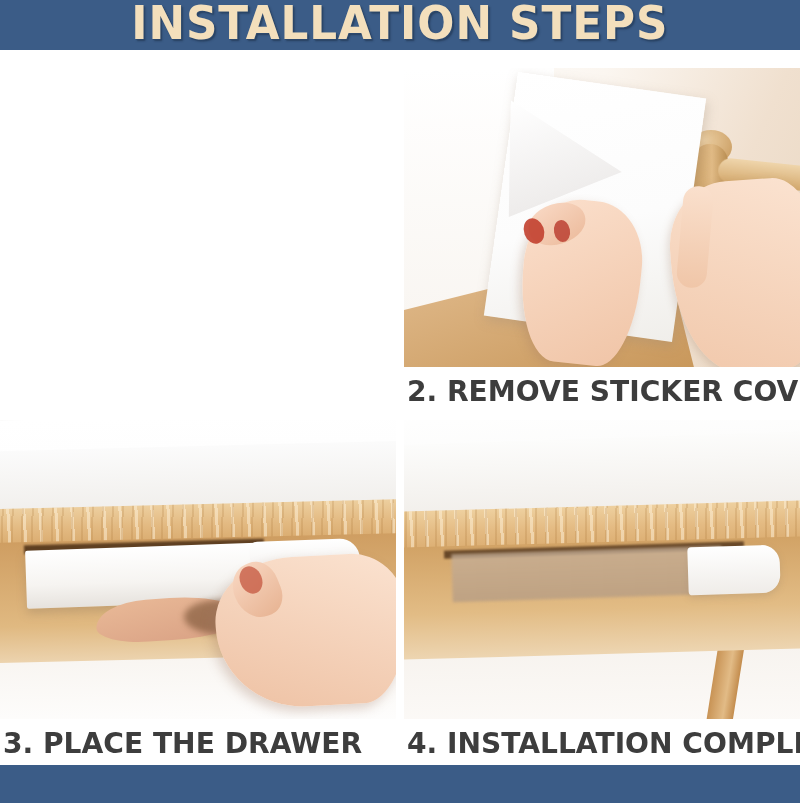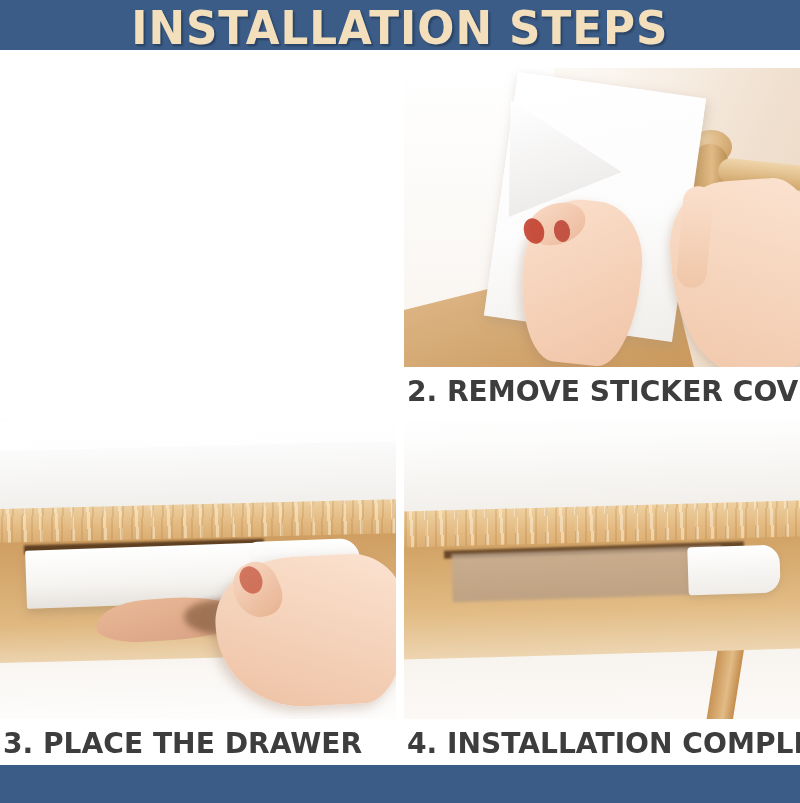--- a/index.html
+++ b/index.html
@@ -9,21 +9,21 @@
     background:#ffffff;
     font-family:"Liberation Sans", sans-serif;
     overflow:hidden;
   }
   .page { position:relative; width:800px; height:803px; background:#ffffff; }
 
   
   .header-bar{
     position:absolute; left:0; top:0; width:800px; height:50px;
     background:#3b5c87;
-    display:flex; align-items:flex-start; justify-content:center;
+    display:flex; align-items:flex-end; justify-content:center;
   }
   .header-title{
     font-size:47px; font-weight:bold; letter-spacing:1px;
     color:#f3dfbc;
     font-family:"DejaVu Sans", sans-serif;
     transform:scaleX(0.93);
     text-shadow:1px 1px 0 #2c486c, 2px 2px 2px rgba(20,35,55,.5);
     white-space:nowrap;
   }
   .header-sep{

